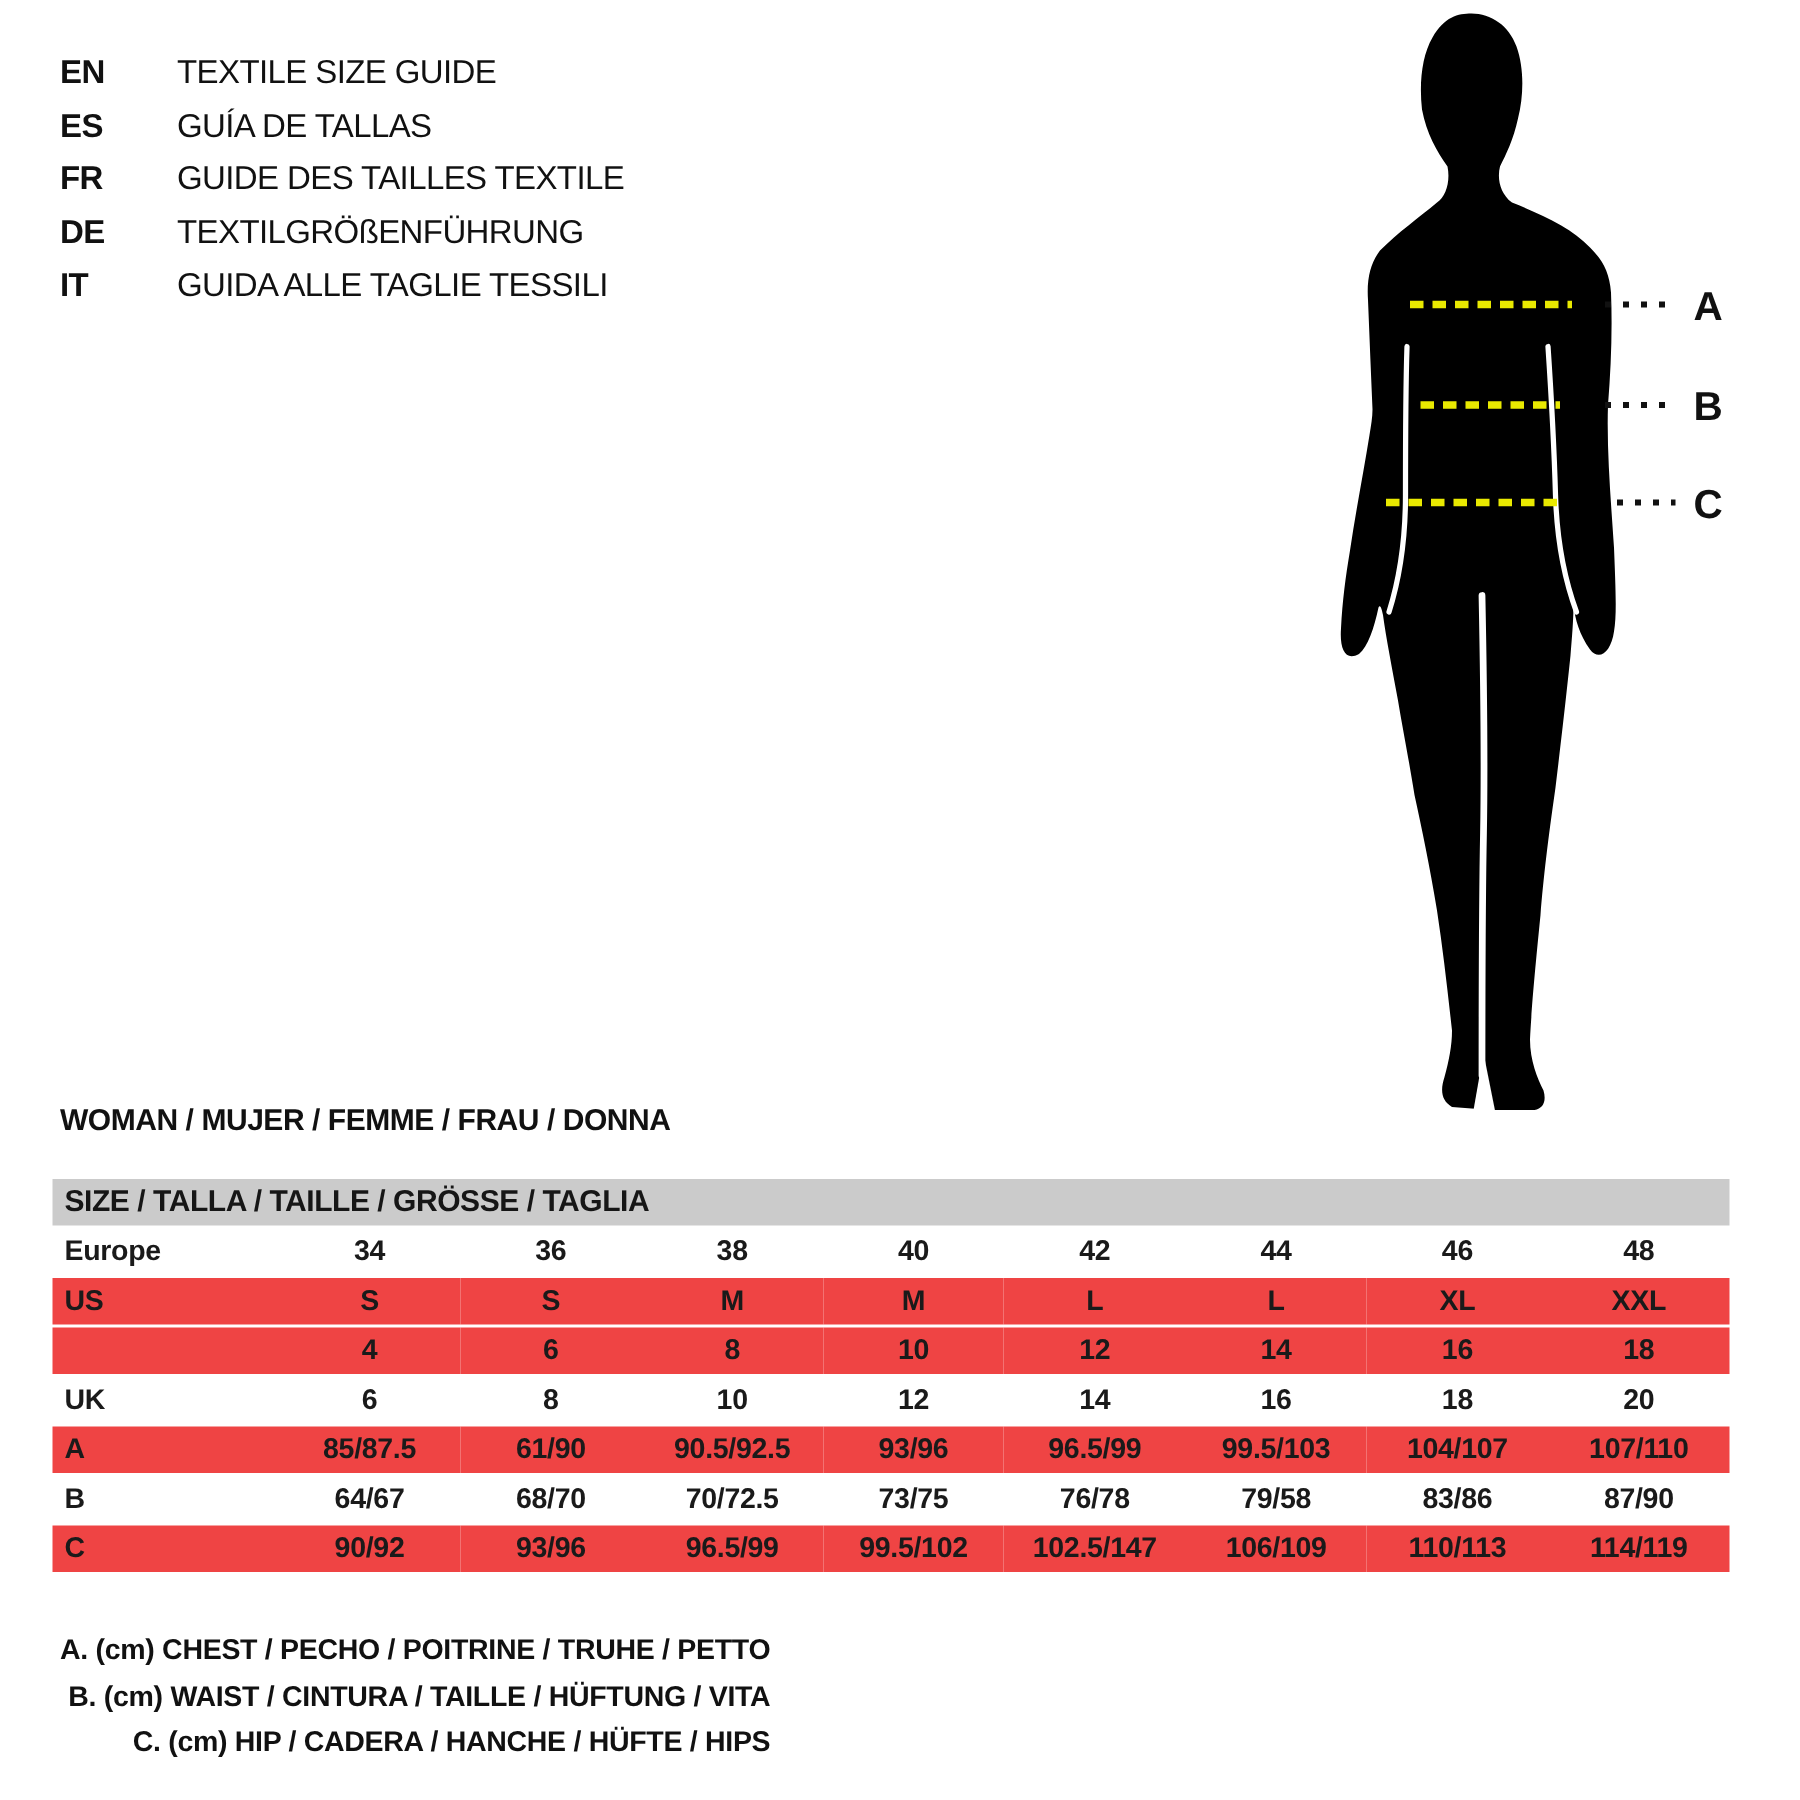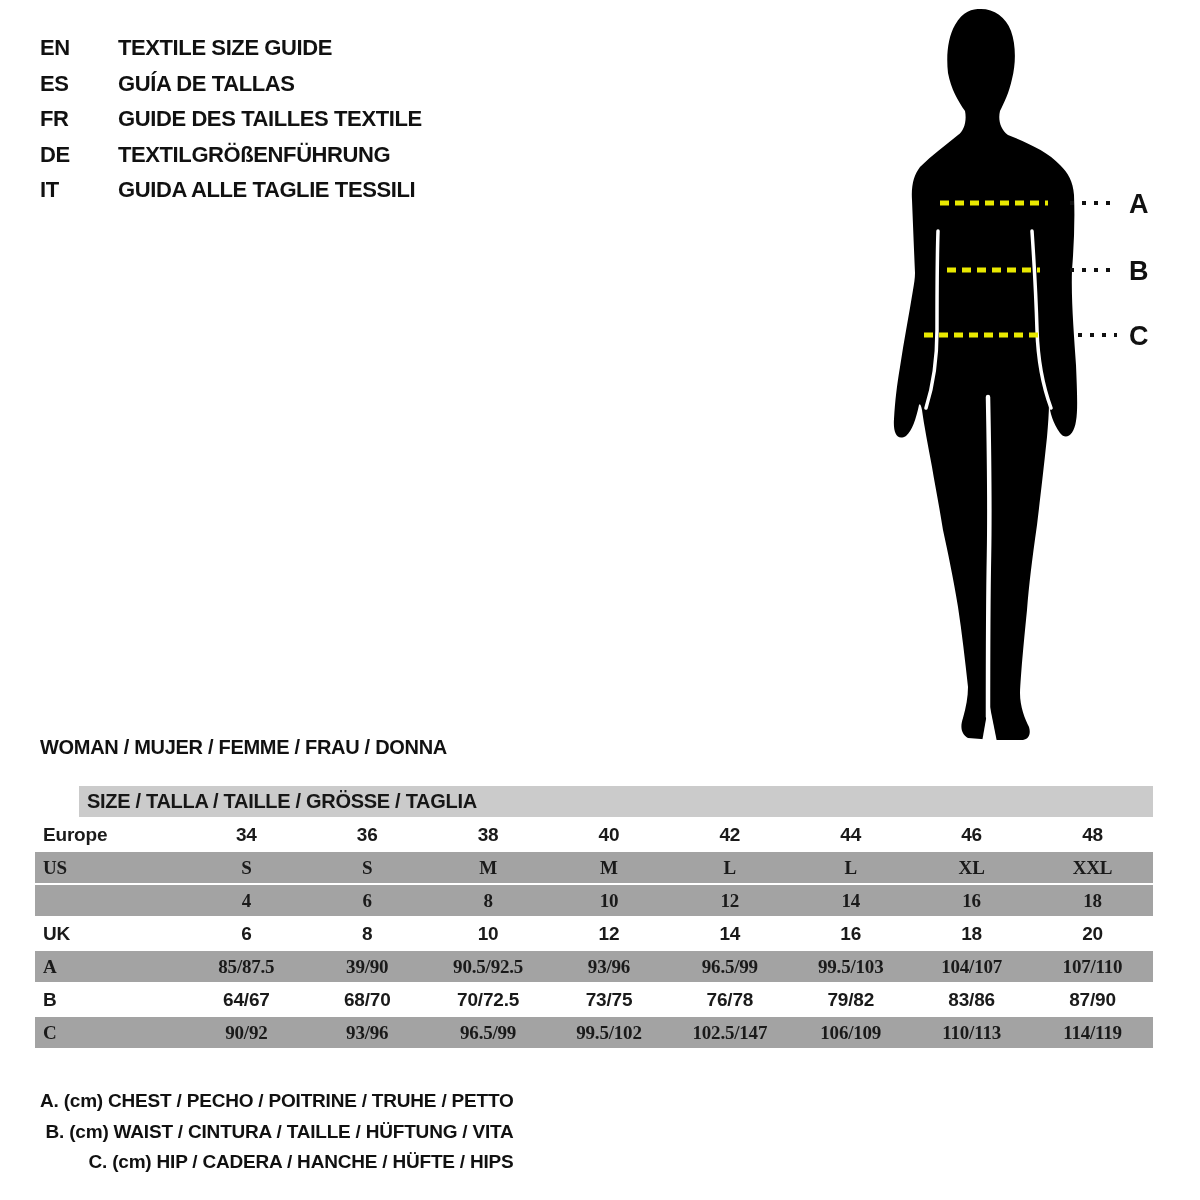--- a/index.html
+++ b/index.html
@@ -4,35 +4,35 @@
 <style>
   html,body{margin:0;padding:0;background:#fff;}
   #canvas{
     position:relative;width:1200px;height:1200px;background:#ffffff;overflow:hidden;
     font-family:"Liberation Sans",sans-serif;color:#111;
   }
   
   .lang-block{position:absolute;left:40px;top:30px;}
   .lang-row{display:flex;height:35.5px;line-height:35.5px;}
   .lang-code{width:78px;font-size:22px;font-weight:bold;letter-spacing:-0.4px;}
-  .lang-label{font-size:22px;font-weight:bold;letter-spacing:-0.4px;white-space:nowrap;}
+  .lang-label{font-size:22px;font-weight:normal;letter-spacing:-0.4px;white-space:nowrap;}
   
   .figure-wrap{position:absolute;left:880px;top:5px;width:320px;height:740px;}
   
   .section-title{position:absolute;left:40px;top:736px;font-size:20px;font-weight:bold;letter-spacing:-0.3px;}
   
   .table-wrap{position:absolute;left:35px;top:786px;width:1118px;}
   .table-header{height:31px;line-height:31px;background:#cbcbcb;font-size:20px;font-weight:bold;
-    padding-left:8px;letter-spacing:-0.3px;color:#161616;margin-left:44px;}
+    padding-left:8px;letter-spacing:-0.3px;color:#161616;}
   table.size-table{width:100%;border-collapse:separate;border-spacing:0 2px;table-layout:fixed;}
   table.size-table td{height:31px;font-size:19px;font-weight:bold;letter-spacing:-0.2px;
     text-align:center;padding:0;color:#1a1a1a;white-space:nowrap;}
   table.size-table td.row-label{text-align:left;padding-left:8px;}
   table.size-table col.label-col{width:13.5%;}
-  tr.shaded td{background:#a3a3a3;font-family:Liberation Serif, serif;}
+  tr.shaded td{background:#ef4444;}
   
   .legend{position:absolute;left:40px;top:1086px;}
   .legend-line{font-size:19px;font-weight:bold;letter-spacing:-0.2px;line-height:30.5px;white-space:nowrap;text-align:right;}
 </style>
 </head>
 <body>
 
 <div id="canvas">
 
   <div class="lang-block">
@@ -166,36 +166,36 @@
             <td>10</td>
             <td>12</td>
             <td>14</td>
             <td>16</td>
             <td>18</td>
             <td>20</td>
           </tr>
           <tr class="shaded">
             <td class="row-label">A</td>
             <td>85/87.5</td>
-            <td>39/90</td>
+            <td>61/90</td>
             <td>90.5/92.5</td>
             <td>93/96</td>
             <td>96.5/99</td>
             <td>99.5/103</td>
             <td>104/107</td>
             <td>107/110</td>
           </tr>
           <tr>
             <td class="row-label">B</td>
             <td>64/67</td>
             <td>68/70</td>
             <td>70/72.5</td>
             <td>73/75</td>
             <td>76/78</td>
-            <td>79/82</td>
+            <td>79/58</td>
             <td>83/86</td>
             <td>87/90</td>
           </tr>
           <tr class="shaded">
             <td class="row-label">C</td>
             <td>90/92</td>
             <td>93/96</td>
             <td>96.5/99</td>
             <td>99.5/102</td>
             <td>102.5/147</td>

